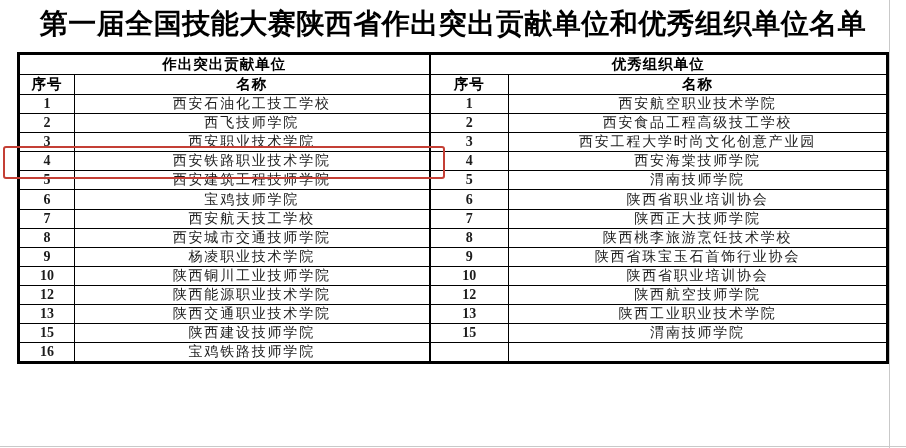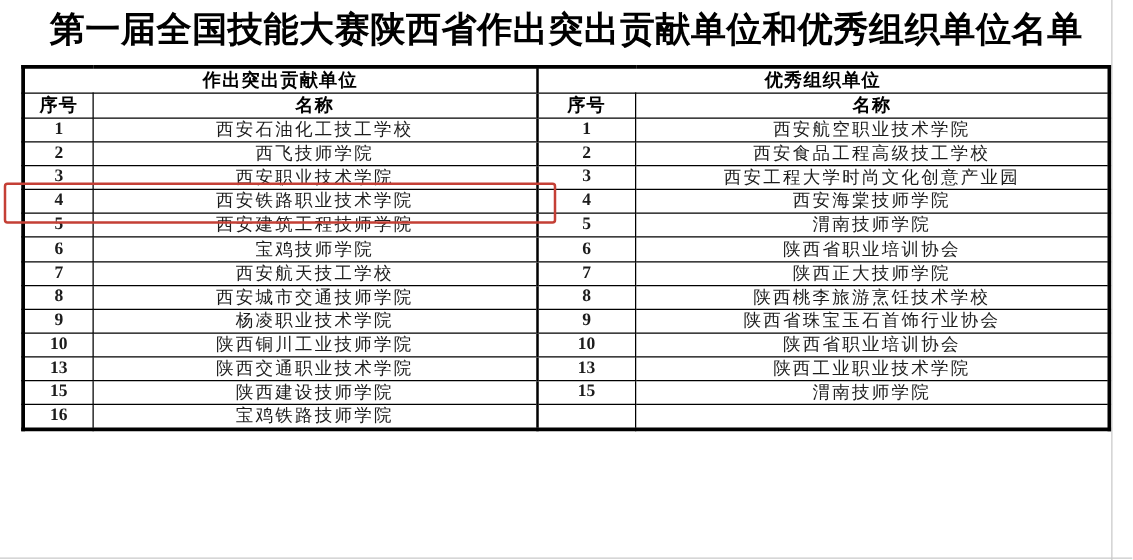--- a/index.html
+++ b/index.html
@@ -168,20 +168,26 @@
         <td class="num cdiv">9</td>
         <td class="name">陕西省珠宝玉石首饰行业协会</td>
       </tr>
       <tr>
         <td class="num">10</td>
         <td class="name">陕西铜川工业技师学院</td>
         <td class="num cdiv">10</td>
         <td class="name">陕西省职业培训协会</td>
       </tr>
       <tr>
+        <td class="num">12</td>
+        <td class="name">陕西能源职业技术学院</td>
+        <td class="num cdiv">12</td>
+        <td class="name">陕西航空技师学院</td>
+      </tr>
+      <tr>
         <td class="num">13</td>
         <td class="name">陕西交通职业技术学院</td>
         <td class="num cdiv">13</td>
         <td class="name">陕西工业职业技术学院</td>
       </tr>
       <tr>
         <td class="num">15</td>
         <td class="name">陕西建设技师学院</td>
         <td class="num cdiv">15</td>
         <td class="name">渭南技师学院</td>

